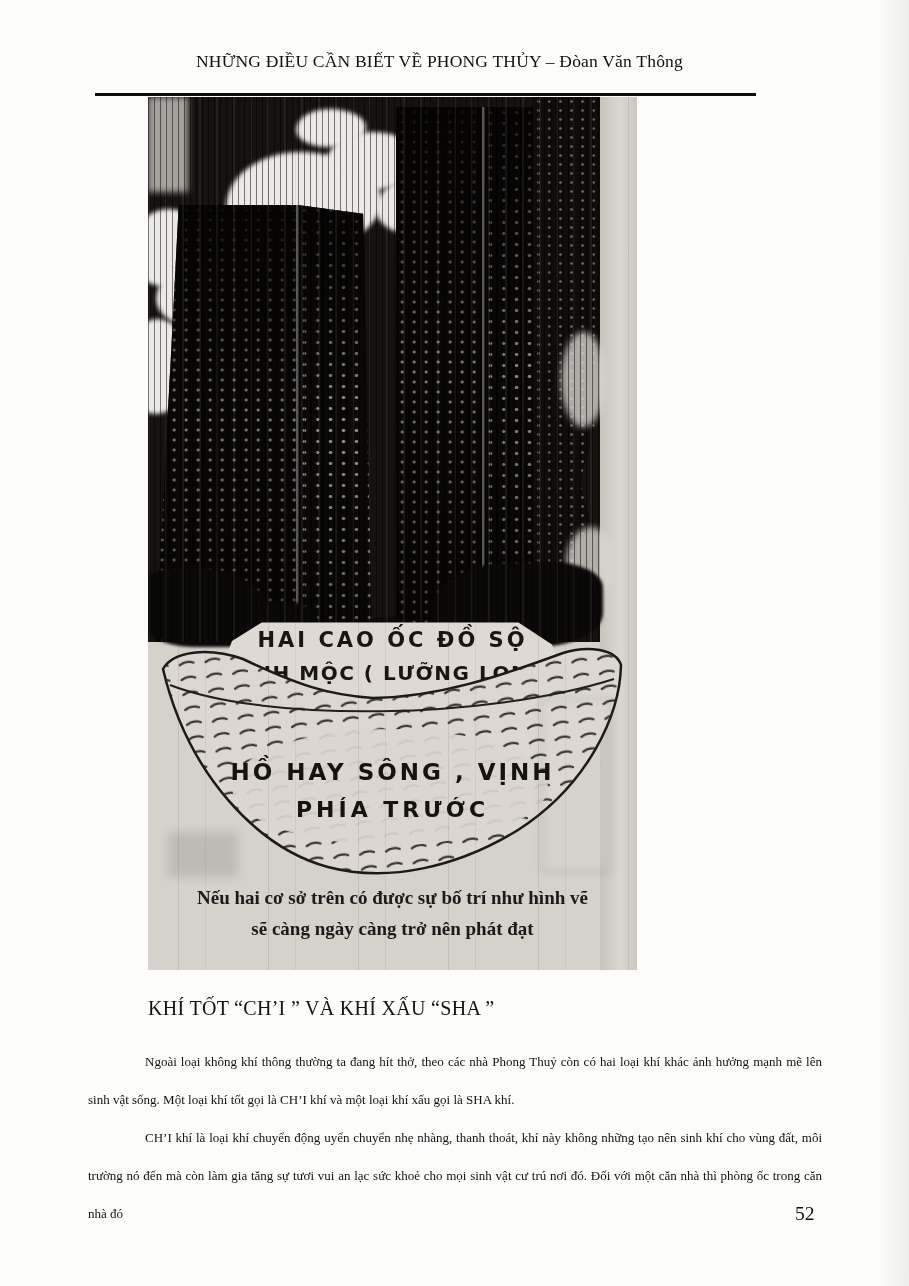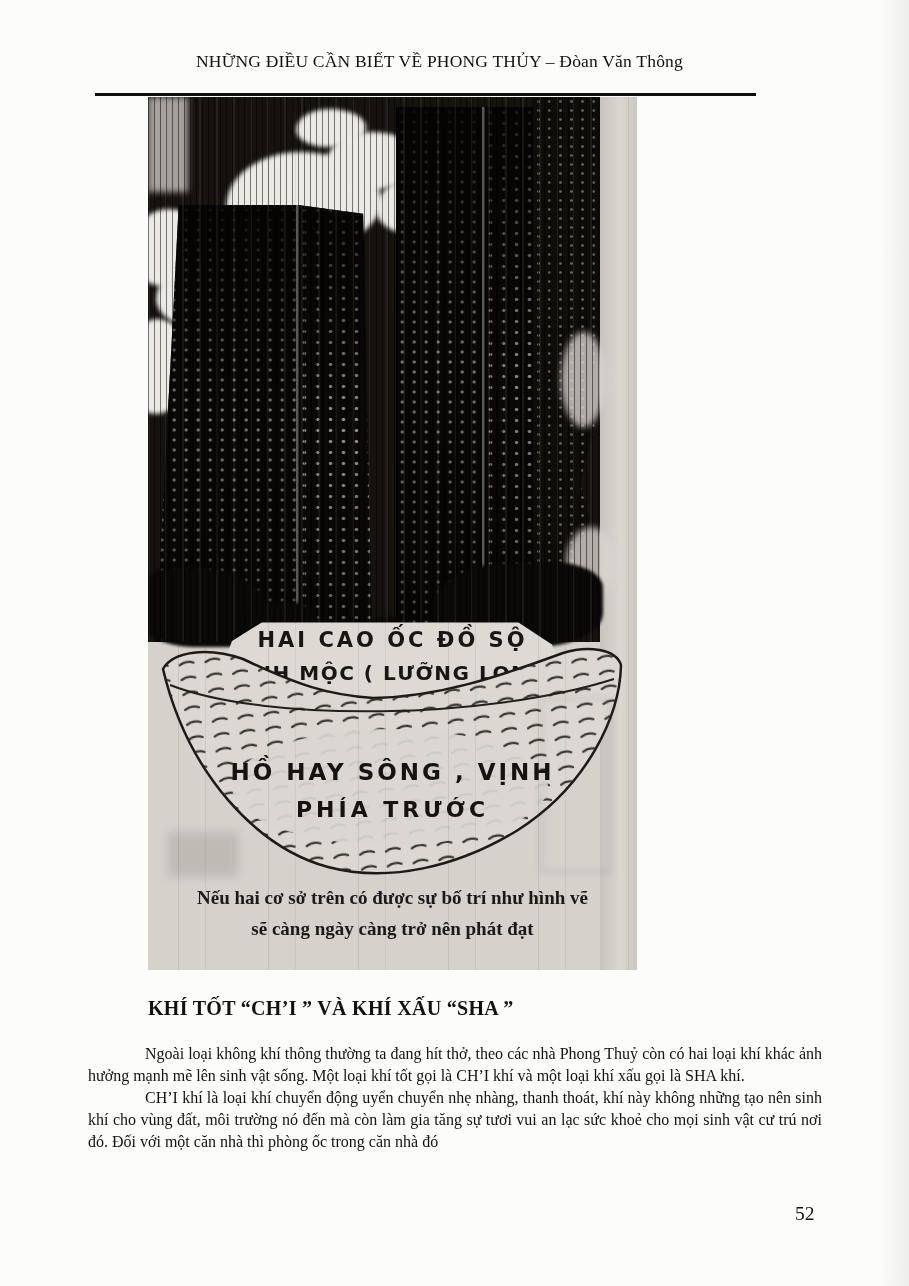--- a/index.html
+++ b/index.html
@@ -84,23 +84,23 @@
   .note2{top:821px;}
   .bleed1{position:absolute;left:20px;top:735px;width:70px;height:45px;
     background:rgba(90,88,84,.18);filter:blur(4px);}
   .bleed2{position:absolute;left:392px;top:600px;width:66px;height:170px;
     border:3px solid rgba(90,88,84,.15);filter:blur(3px);}
   .fig-streaks{position:absolute;inset:0;pointer-events:none;background:
     repeating-linear-gradient(90deg, rgba(0,0,0,0) 0 30px, rgba(60,58,55,.12) 30px 31px,
       rgba(0,0,0,0) 31px 57px, rgba(60,58,55,.08) 57px 58px, rgba(0,0,0,0) 58px 90px);}
 
   
-  .sec-heading{position:absolute;left:148px;top:997px;font-weight:bold;font-size:20px;letter-spacing:.3px;white-space:nowrap;}
+  .sec-heading{position:absolute;left:148px;top:997px;font-weight:normal;font-size:20px;letter-spacing:.3px;white-space:nowrap;}
   .bodytext{position:absolute;left:88px;top:1043px;width:734px;
-    font-size:16px;line-height:22px;text-align:justify;}
+    font-size:13px;line-height:38px;text-align:justify;}
   .bodytext p{margin:0;text-indent:57px;}
   .pageno{position:absolute;left:795px;top:1203px;font-size:19.5px;}
 </style>
 </head>
 <body>
 
 <div class="header-title">NHỮNG ĐIỀU CẦN BIẾT VỀ PHONG THỦY – Đòan Văn Thông</div>
 <div class="rule"></div>
 
 <div class="figure">

